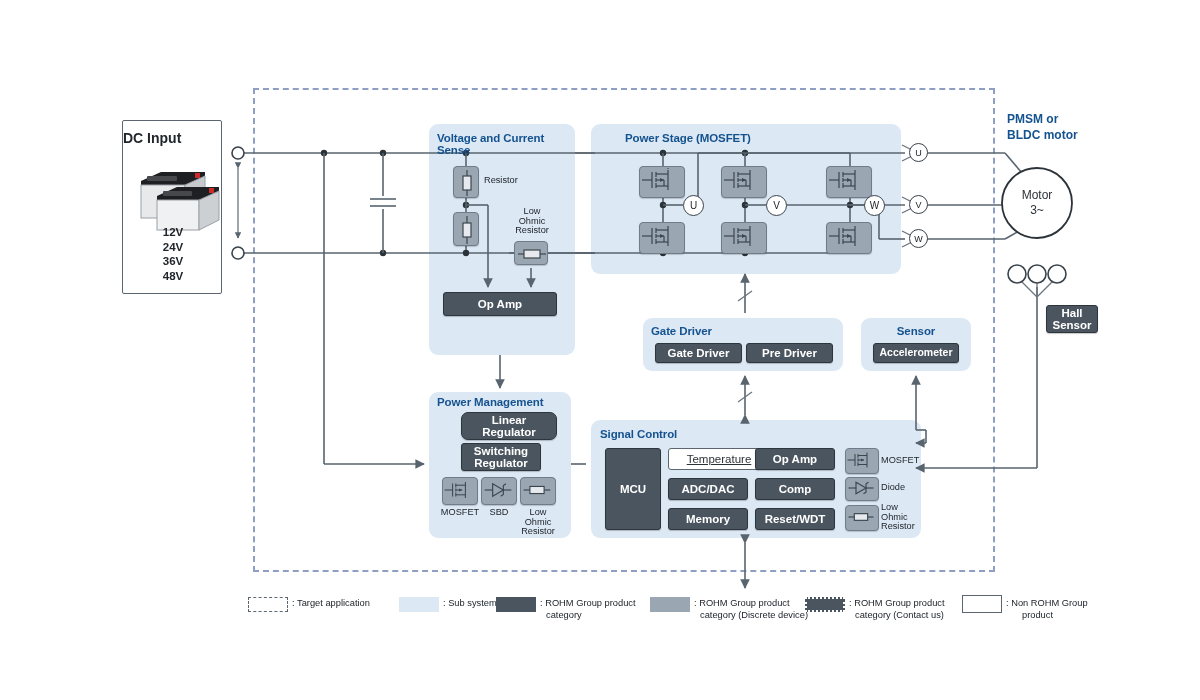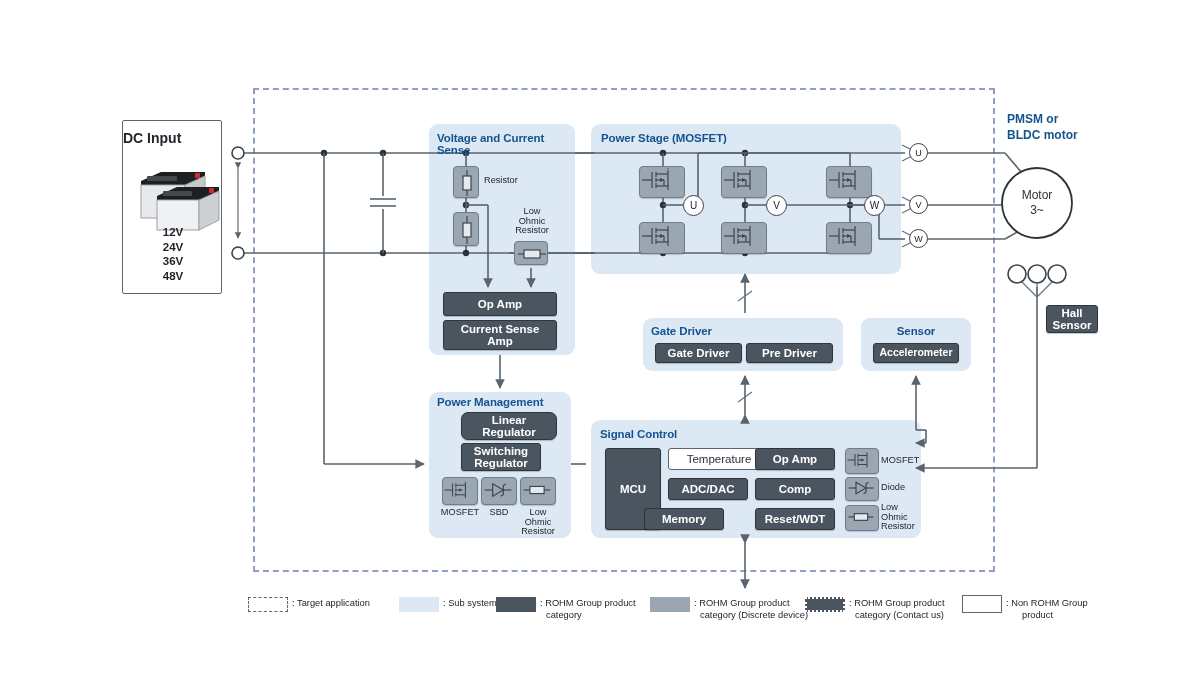--- a/index.html
+++ b/index.html
@@ -232,26 +232,22 @@
   </div>
   <div class="abs disc" style="left:514px;top:241px;width:34px;height:24px;">
     <svg width="34" height="24">
       <line x1="3" y1="12" x2="9" y2="12" stroke="#3c464f" stroke-width="1.2"></line>
       <rect x="9" y="8" width="16" height="8" fill="#e6eaee" stroke="#3c464f" stroke-width="1.2"></rect>
       <line x1="25" y1="12" x2="31" y2="12" stroke="#3c464f" stroke-width="1.2"></line>
     </svg>
   </div>
 
   <div class="abs prod" style="left:443px;top:292px;width:114px;height:24px;">Op Amp</div>
-  <div class="abs prod" style="left:443px;top:320px;width:114px;height:30px;flex-direction:column;">
-    <span>Current Sense</span>
-    <span>Amp</span>
-  </div>
-
-  <div class="abs subsys-title" style="left:601px;top:132px;width:200px;">Power Stage (MOSFET)</div>
+
+  <div class="abs subsys-title" style="left:625px;top:132px;width:200px;">Power Stage (MOSFET)</div>
 
   <div class="abs disc" style="left:639px;top:166px;width:46px;height:32px;">
     <svg width="40" height="26" viewBox="0 0 40 26">
       <line x1="2" y1="13" x2="12" y2="13" stroke="#3c464f" stroke-width="1.2"></line>
       <line x1="12" y1="5" x2="12" y2="21" stroke="#3c464f" stroke-width="1.2"></line>
       <line x1="16" y1="5" x2="16" y2="10" stroke="#3c464f" stroke-width="1.2"></line>
       <line x1="16" y1="11" x2="16" y2="15" stroke="#3c464f" stroke-width="1.2"></line>
       <line x1="16" y1="16" x2="16" y2="21" stroke="#3c464f" stroke-width="1.2"></line>
       <line x1="16" y1="7" x2="28" y2="7" stroke="#3c464f" stroke-width="1.2"></line>
       <line x1="16" y1="13" x2="24" y2="13" stroke="#3c464f" stroke-width="1.2"></line>
@@ -420,23 +416,23 @@
   </div>
   <div class="abs lbl" style="left:516px;top:508px;width:44px;">
     <div>Low</div>
     <div>Ohmic</div>
     <div>Resistor</div>
   </div>
 
   <div class="abs subsys-title" style="left:600px;top:428px;width:160px;">Signal Control</div>
   <div class="abs prod" style="left:605px;top:448px;width:56px;height:82px;">MCU</div>
 
-  <div class="abs nonrohm" style="left:668px;top:448px;width:102px;height:22px;">Temperature</div>
+  <div class="abs nonrohm" style="left:668px;top:448px;width:102px;height:22px;text-decoration:underline;">Temperature</div>
   <div class="abs prod" style="left:668px;top:478px;width:80px;height:22px;">ADC/DAC</div>
-  <div class="abs prod" style="left:644px;top:508px;width:80px;height:22px;">Memory</div>
+  <div class="abs prod" style="left:668px;top:508px;width:80px;height:22px;">Memory</div>
 
   <div class="abs prod" style="left:755px;top:448px;width:80px;height:22px;">Op Amp</div>
   <div class="abs prod" style="left:755px;top:478px;width:80px;height:22px;">Comp</div>
   <div class="abs prod" style="left:755px;top:508px;width:80px;height:22px;">Reset/WDT</div>
 
   <div class="abs disc" style="left:845px;top:448px;width:34px;height:26px;">
     <svg width="30" height="22" viewBox="0 0 40 26">
       <line x1="2" y1="13" x2="12" y2="13" stroke="#3c464f" stroke-width="1.4"></line>
       <line x1="12" y1="5" x2="12" y2="21" stroke="#3c464f" stroke-width="1.4"></line>
       <line x1="16" y1="5" x2="16" y2="10" stroke="#3c464f" stroke-width="1.4"></line>

